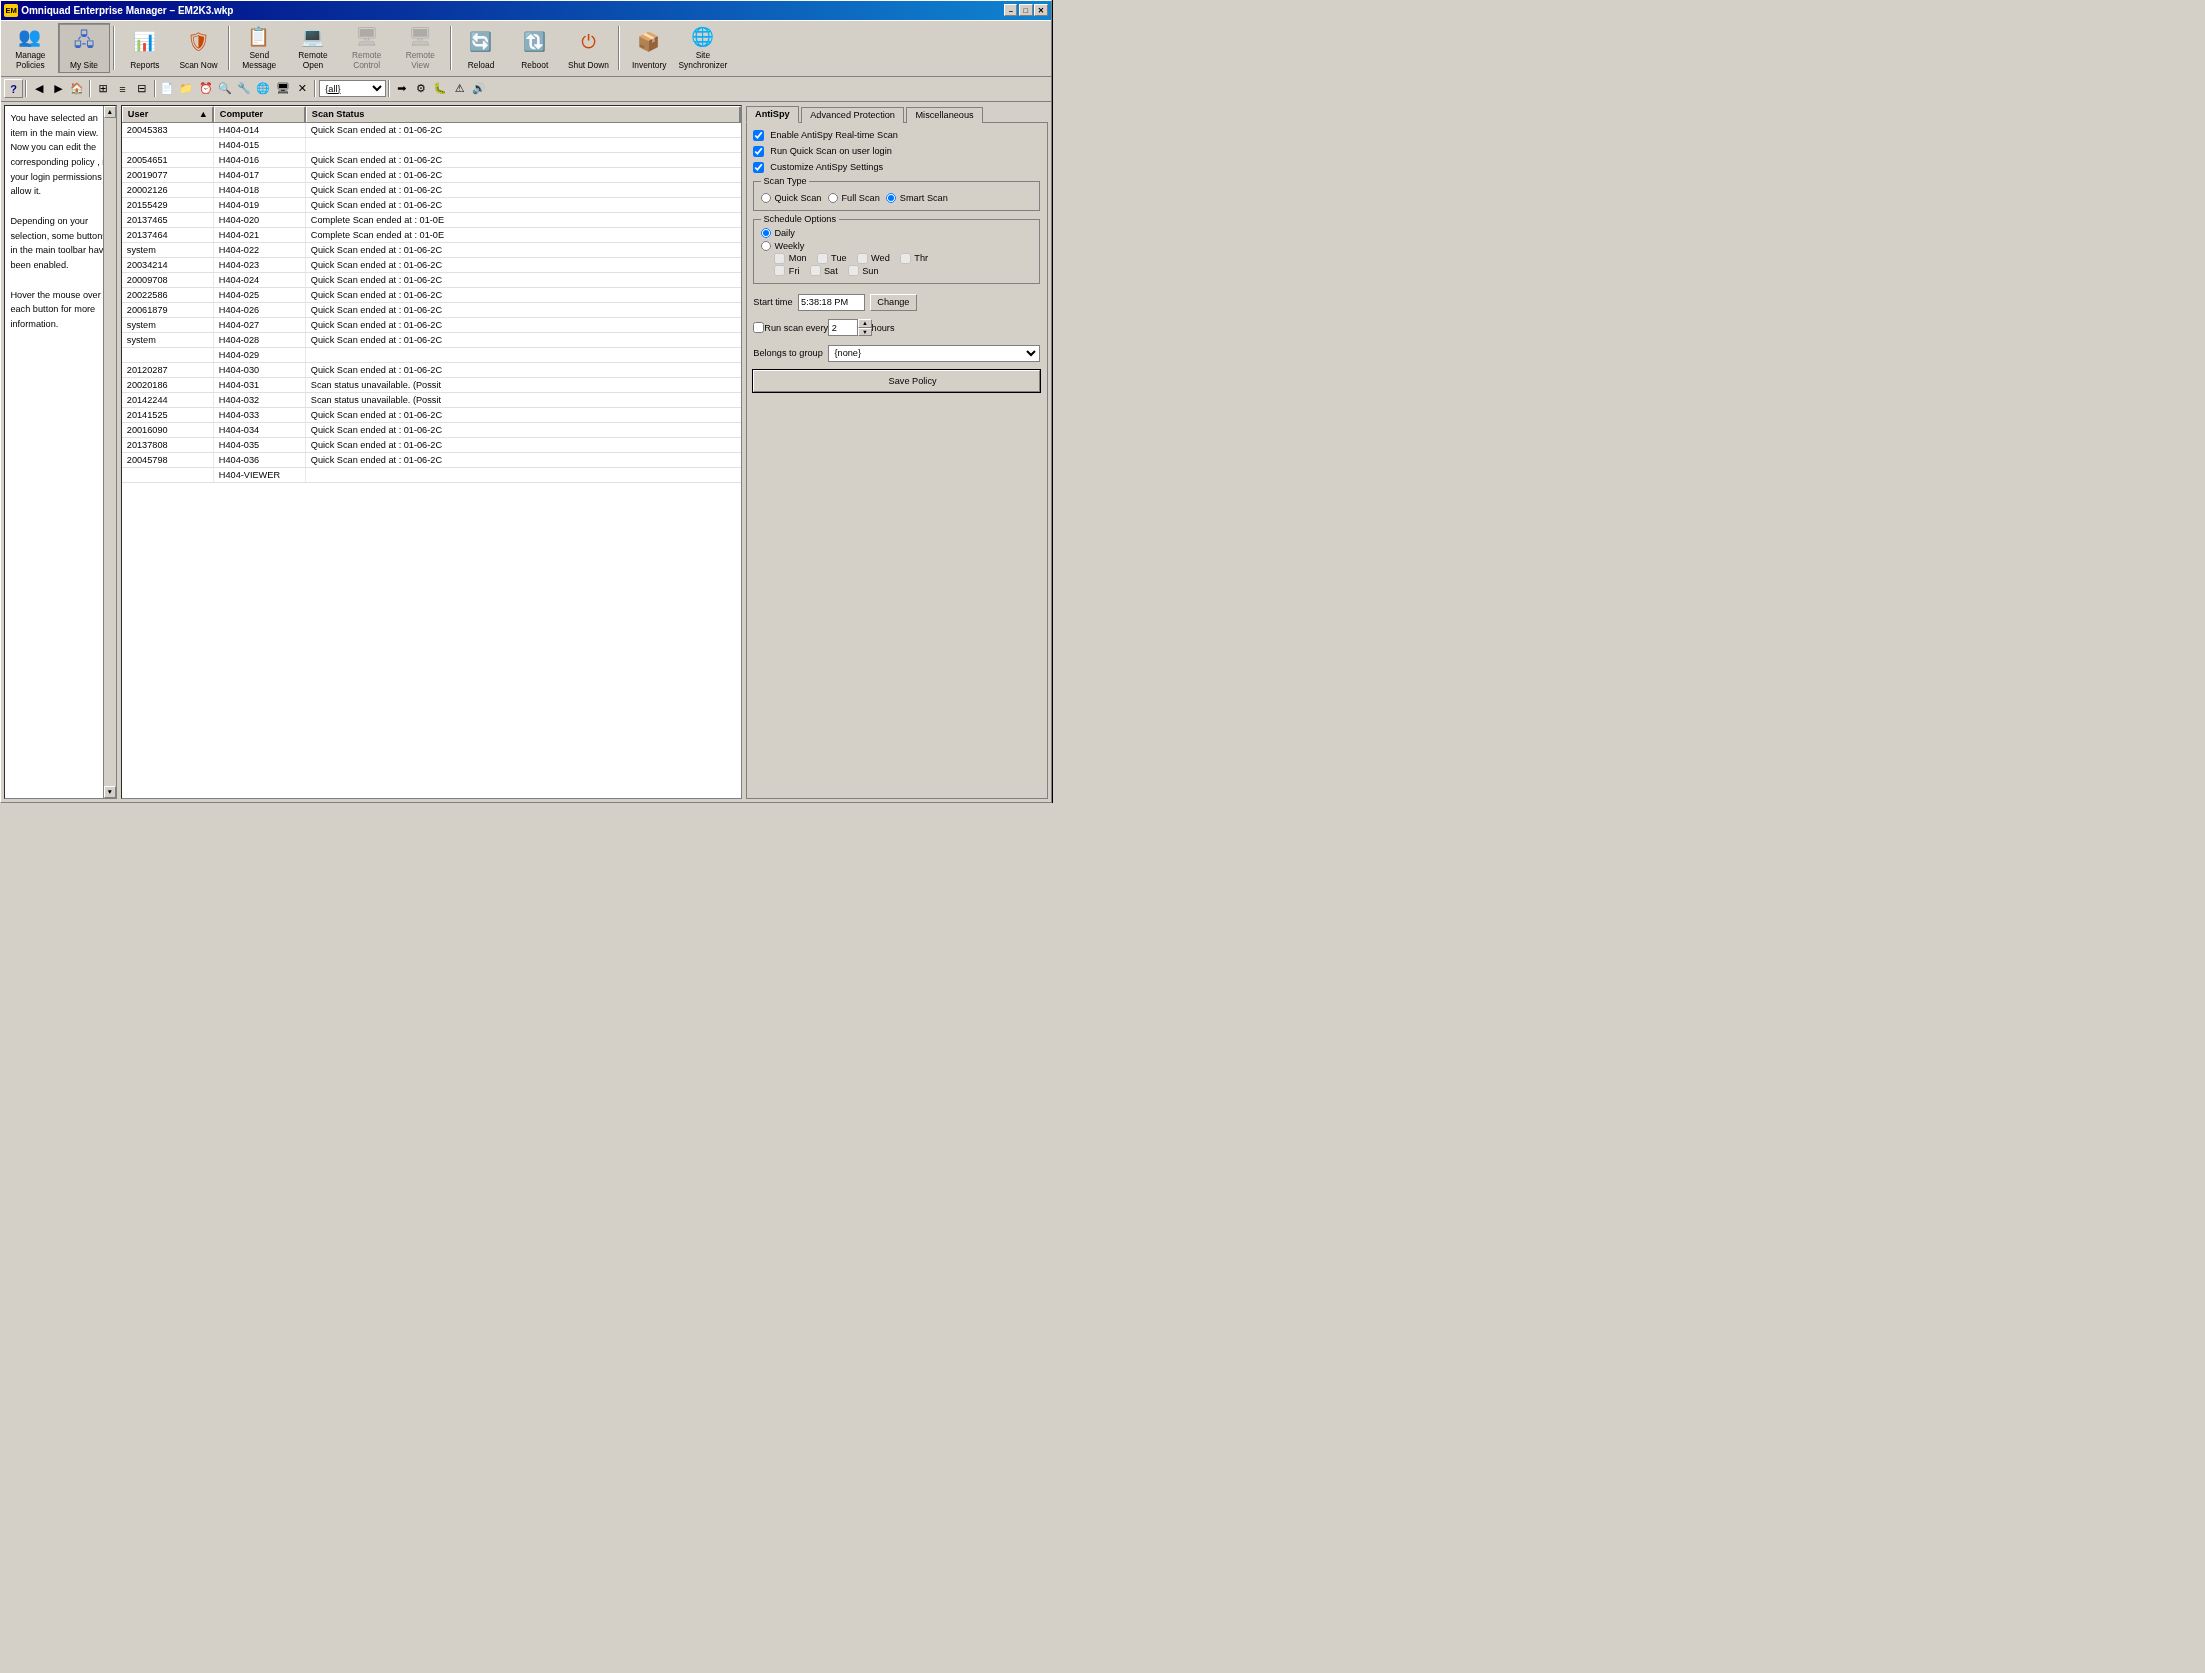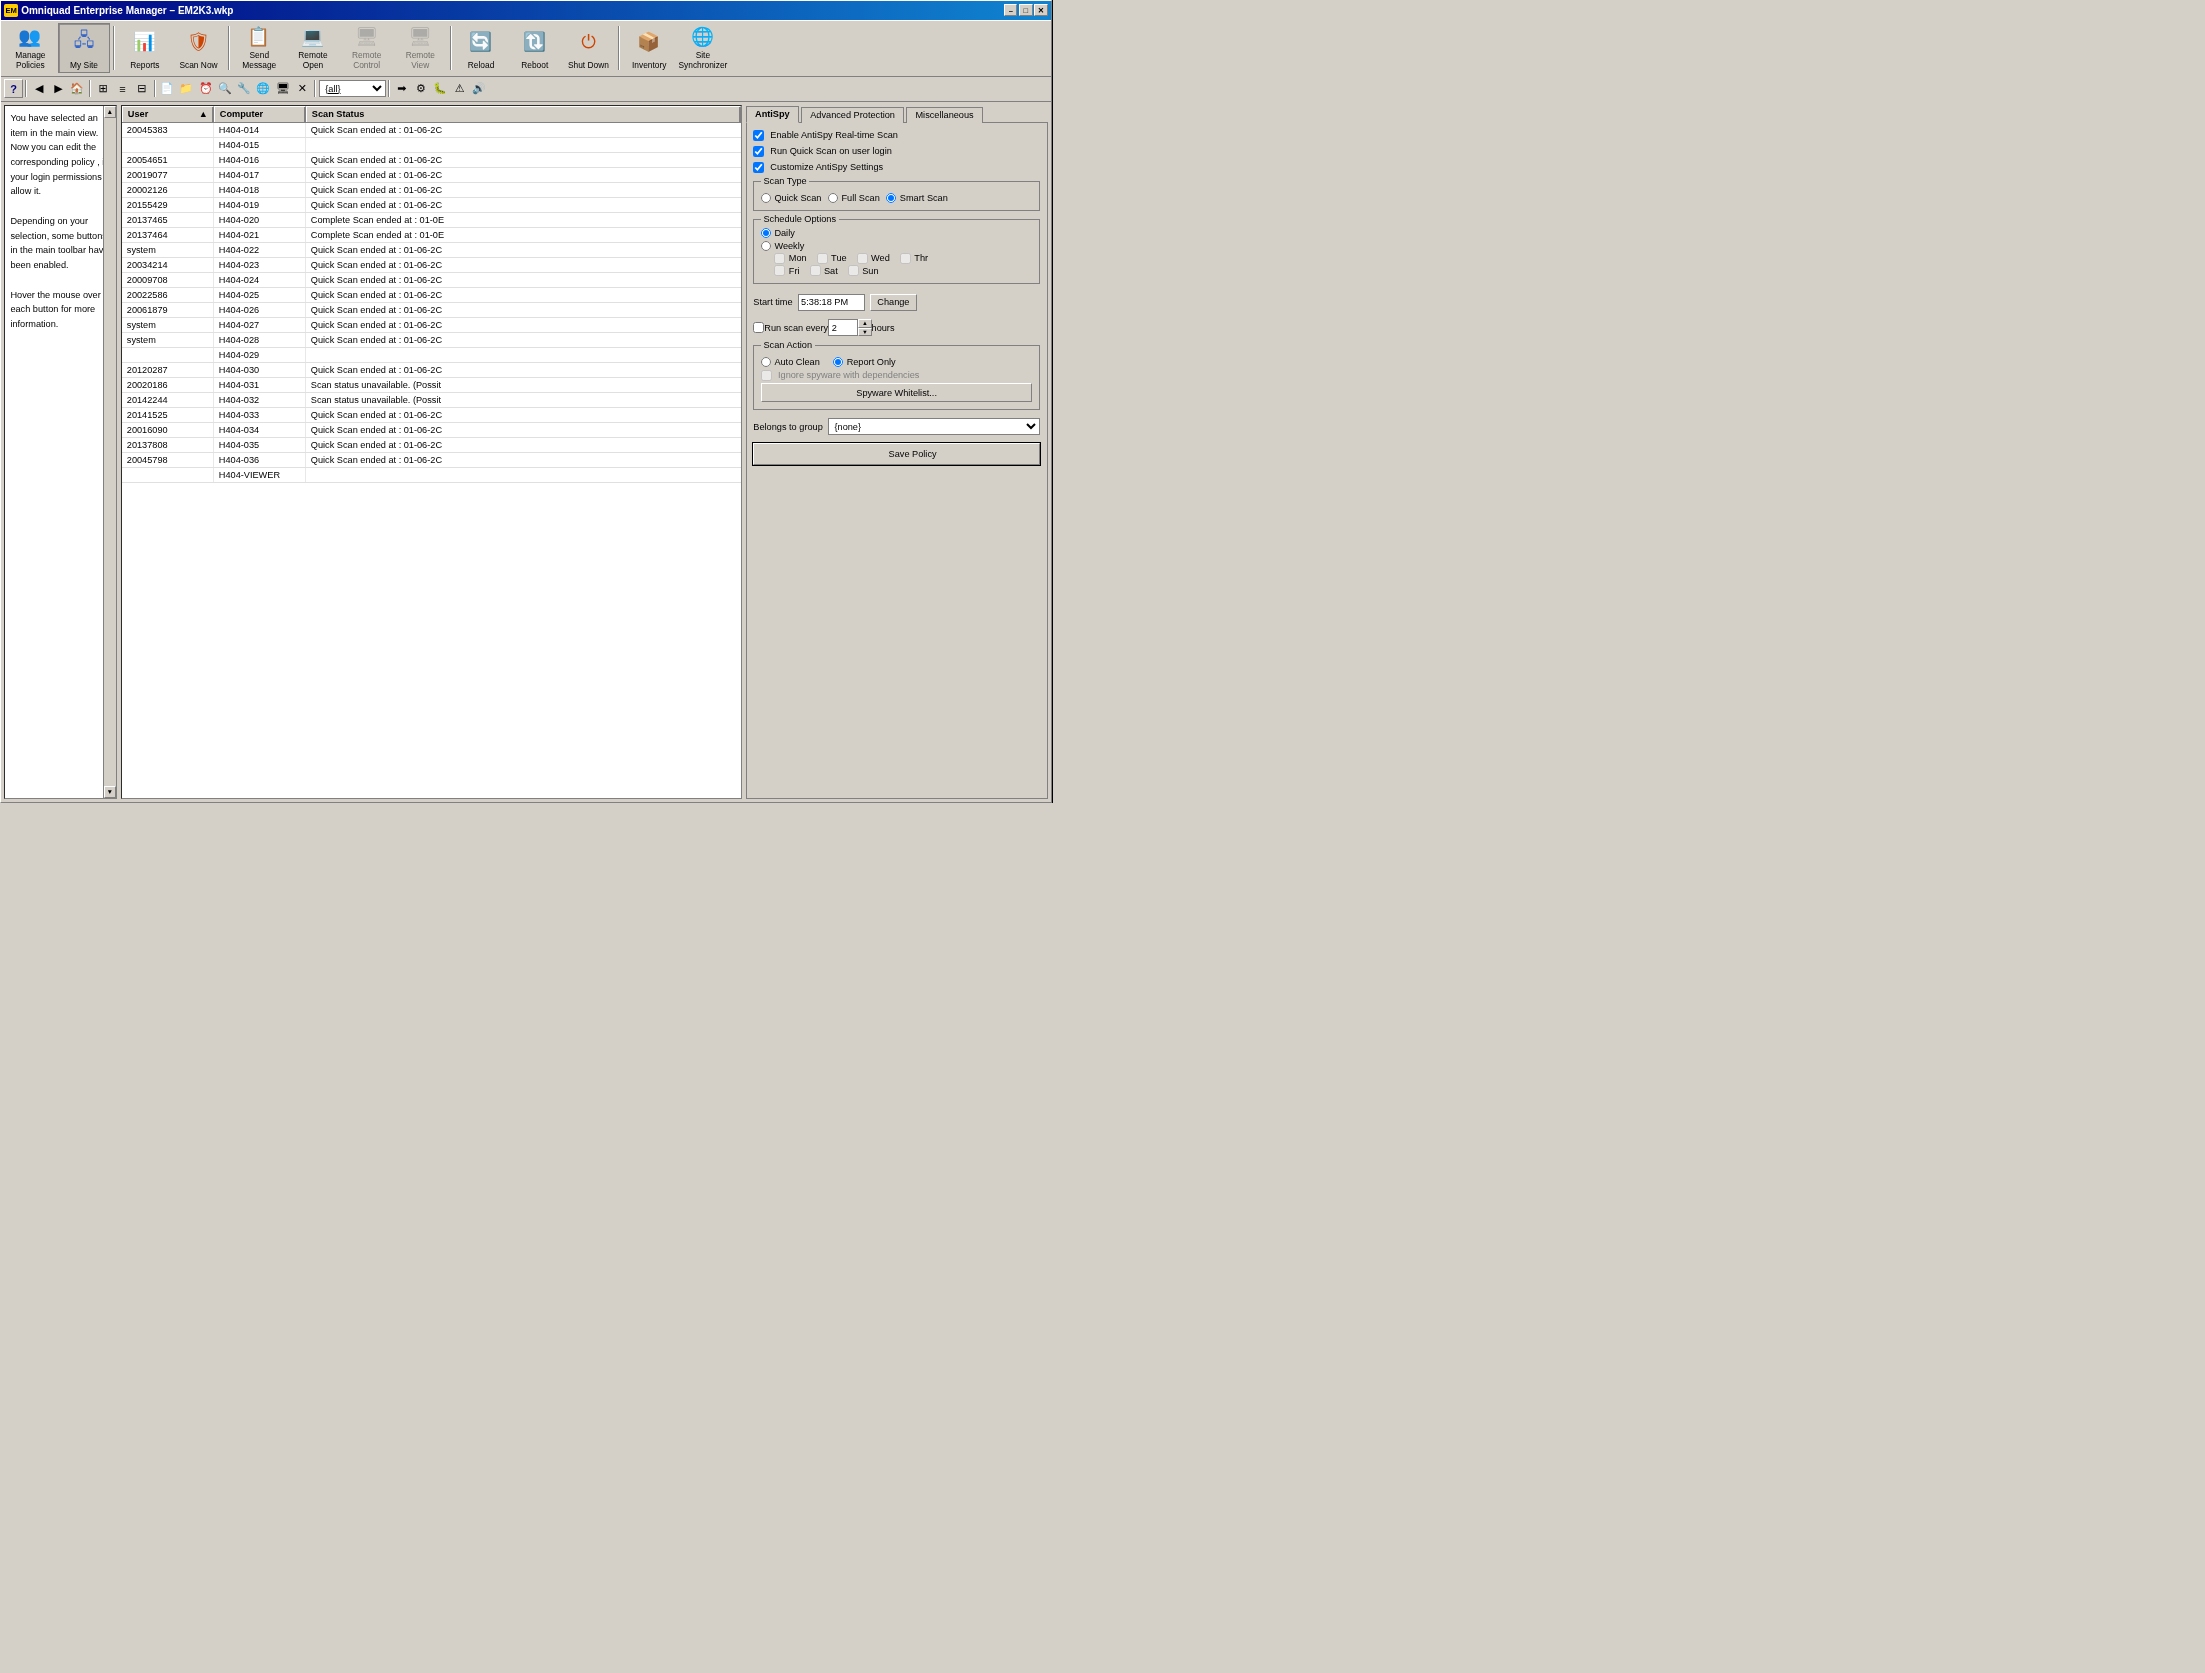--- a/index.html
+++ b/index.html
@@ -751,40 +751,20 @@
           <input type="checkbox" style="">
           <span>Run scan every</span>
           <input type="text" class="spin-input" value="2" style="">
           <div class="spin-arrows">
             <div class="spin-up">▲</div>
             <div class="spin-dn">▼</div>
           </div>
           <span>hours</span>
         </div>
 
-        <div class="group-box">
-          <span class="group-box-title">Scan Action</span>
-          <div style="display:flex; align-items:center; gap:13.4px; margin-top:3.4px;">
-            <div class="radio-row">
-              <input type="radio" name="scanaction" style="">
-              <span>Auto Clean</span>
-            </div>
-            <div class="radio-row">
-              <input type="radio" name="scanaction" checked="" style="">
-              <span>Report Only</span>
-            </div>
-          </div>
-          <div class="checkbox-row" style="margin-top:3.4px;">
-            <input type="checkbox" disabled="" style="">
-            <span class="disabled-text">Ignore spyware with dependencies</span>
-          </div>
-          <div class="whitelist-btn">
-            <span>Spyware Whitelist...</span>
-          </div>
-        </div>
 
         <div class="belongs-row">
           <span>Belongs to group</span>
           <select class="belongs-select">
             <option>{none}</option>
           </select>
         </div>
 
         <button class="save-policy-btn">
           <span>Save Policy</span>

